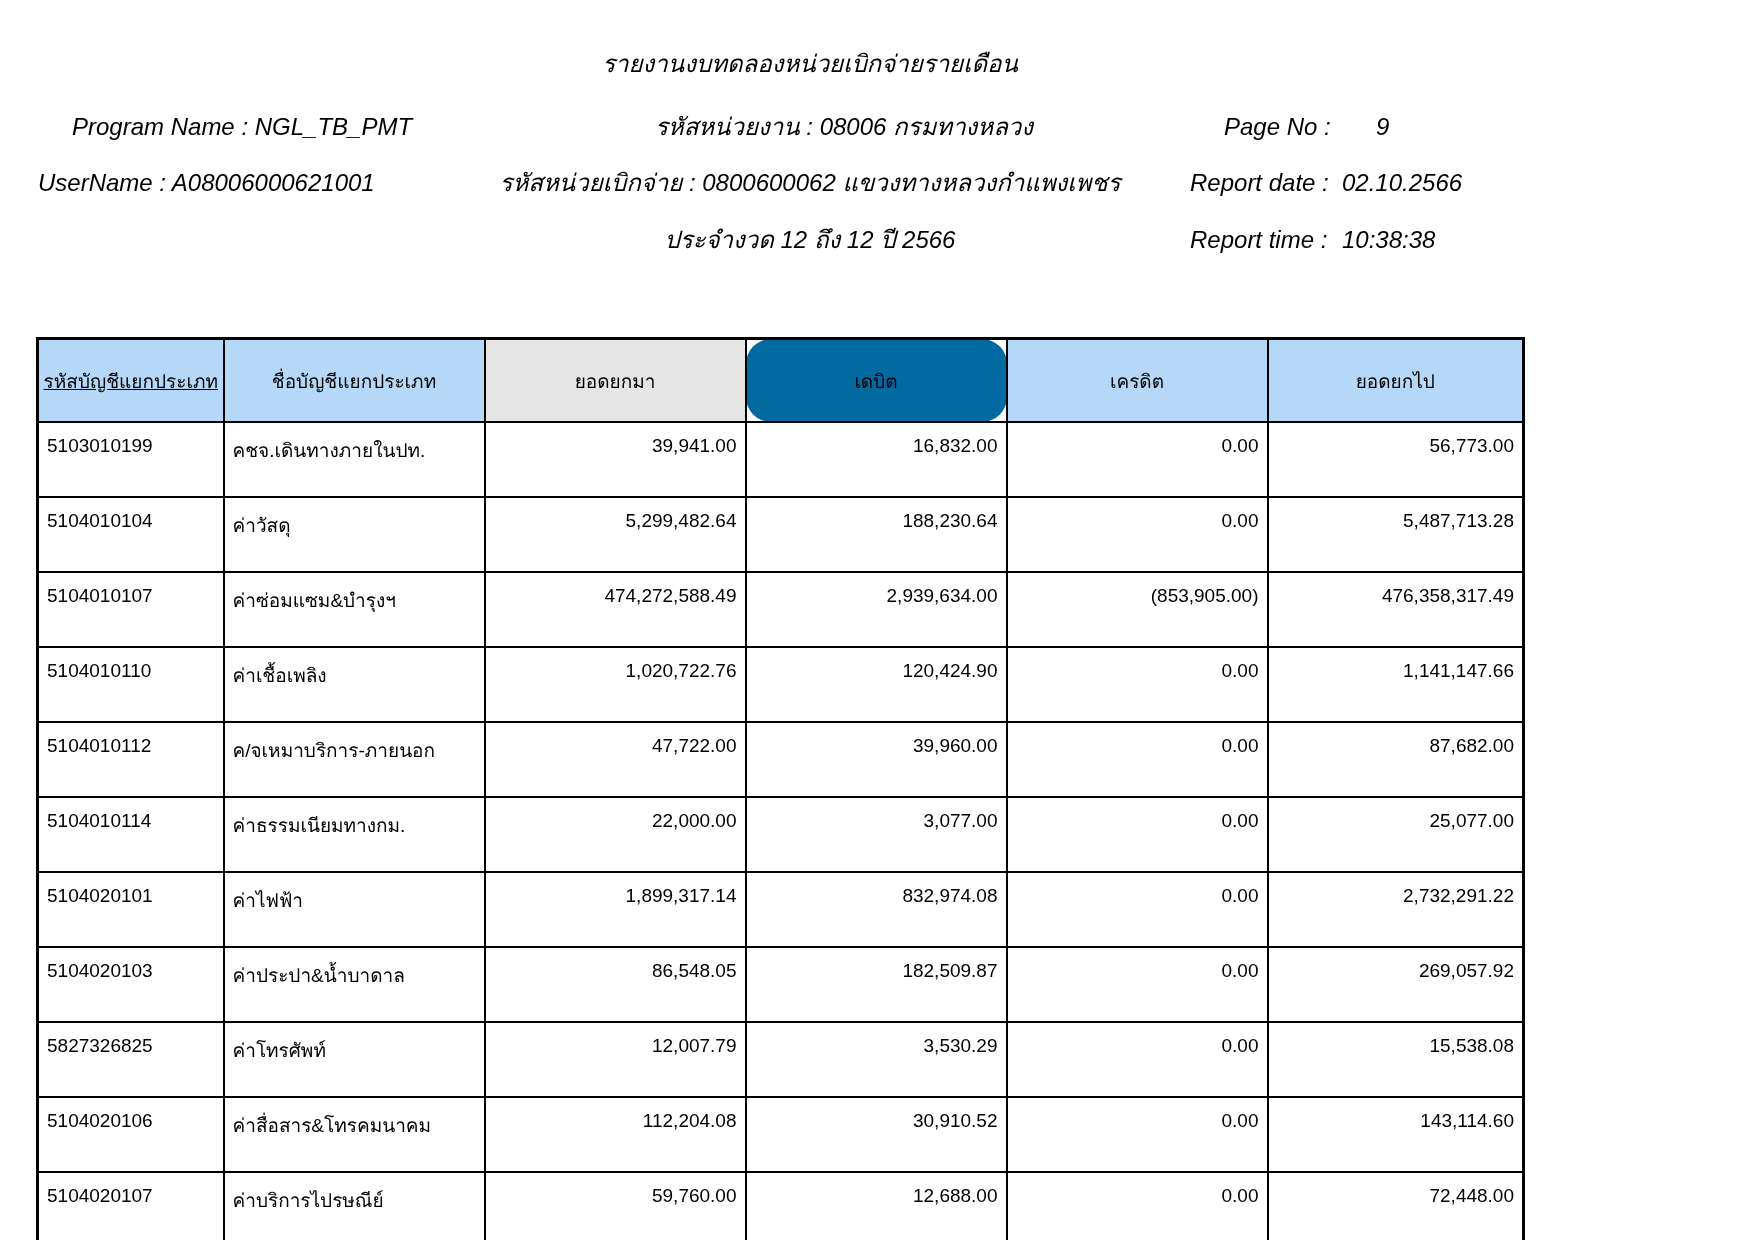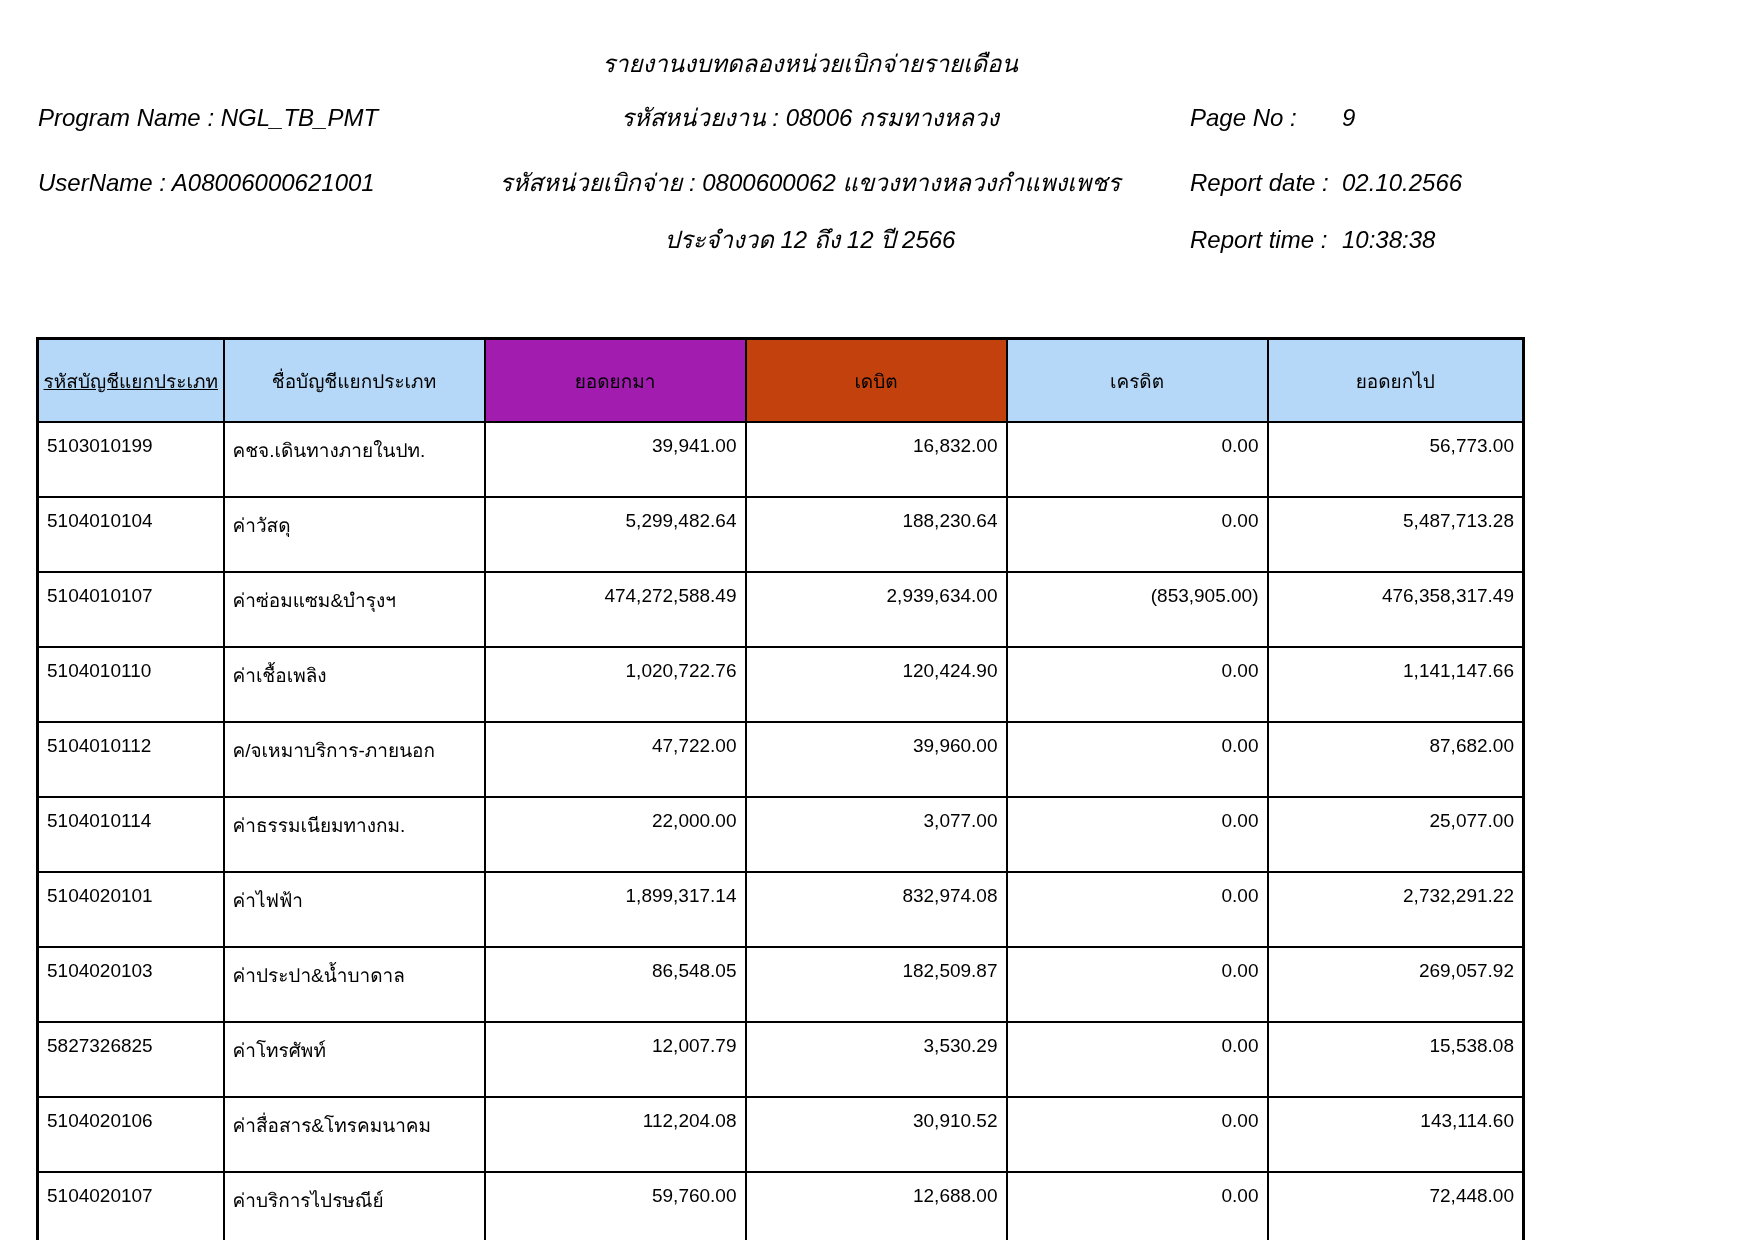--- a/index.html
+++ b/index.html
@@ -18,21 +18,21 @@
   }
   
   .hdr-item {
     position: absolute;
     font-size: 24px;
     line-height: 32px;
     white-space: nowrap;
     font-style: italic;
   }
   .hdr-title   { top: 48px;  left: 0; width: 1620px; text-align: center; }
-  .row-1       { top: 102px; }
+  .row-1       { top: 111px; margin-left: 34px; }
   .row-2       { top: 167px; }
   .row-3       { top: 224px; }
   .hdr-left    { left: 38px; }
   .hdr-center  { left: 0; width: 1620px; text-align: center; }
   .hdr-rlabel  { left: 1190px; }
   .hdr-rvalue  { left: 1342px; }
   
   .report-table {
     position: absolute;
     left: 36px;
@@ -100,22 +100,22 @@
       <col style="width:261px">
       <col style="width:261px">
       <col style="width:261px">
       <col style="width:261px">
       <col style="width:256px">
     </colgroup>
     <thead>
       <tr>
         <th style="background: rgb(182, 216, 248); text-decoration: underline;">รหัสบัญชีแยกประเภท</th>
         <th style="background: rgb(182, 216, 248); margin-top: 24px;">ชื่อบัญชีแยกประเภท</th>
-        <th style="background: #a21caf;">ยอดยกมา</th>
-        <th style="background: #c2410c;">เดบิต</th>
+        <th style="background: #e5e5e5;">ยอดยกมา</th>
+        <th style="background: #0369a1; border-radius: 25px;">เดบิต</th>
         <th style="background: rgb(182, 216, 248);">เครดิต</th>
         <th style="background: rgb(182, 216, 248);">ยอดยกไป</th>
       </tr>
     </thead>
     <tbody id="table-body">
         <tr>
           <td class="txt">5103010199</td>
           <td class="txt">คชจ.เดินทางภายในปท.</td>
           <td class="num">39,941.00</td>
           <td class="num">16,832.00</td>

